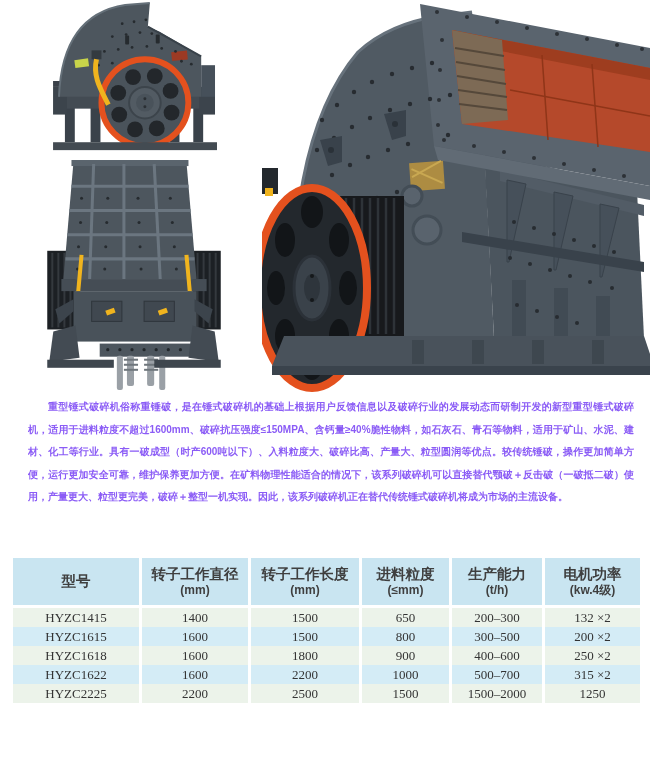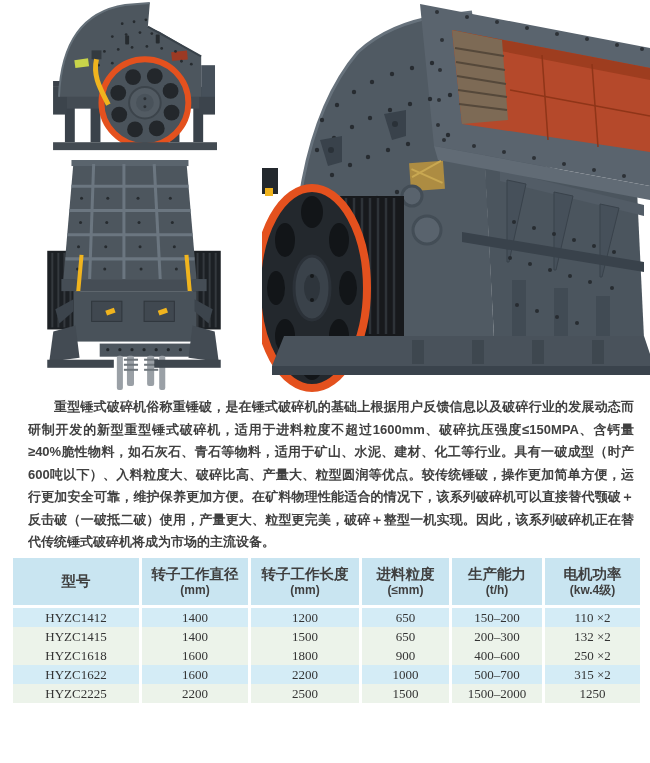--- a/index.html
+++ b/index.html
@@ -10,22 +10,22 @@
   }
   
   .photos{position:relative;width:650px;height:392px;background:#ffffff;}
   .photo{position:absolute;}
   .photo-a{left:50px;top:2px;width:174px;height:158px;}
   .photo-b{left:46px;top:158px;width:176px;height:234px;}
   .photo-c{left:262px;top:0;width:388px;height:392px;}
   
   .intro{
     margin:4px 16px 0 28px;height:158px;overflow:hidden;
-    font-size:13px;line-height:22.5px;font-weight:700;
-    color:#404040;text-align:justify;text-indent:2em;
+    font-size:10px;line-height:22.5px;font-weight:700;
+    color:#8b5cf6;text-align:justify;text-indent:2em;
   }
   
   table.spec{
     margin:4px 0 4px 13px;width:627px;border-collapse:separate;border-spacing:0;
     table-layout:fixed;
   }
   table.spec col:nth-child(1){width:126px}
   table.spec col:nth-child(2){width:109px}
   table.spec col:nth-child(3){width:111px}
   table.spec col:nth-child(4){width:90px}
@@ -408,36 +408,36 @@
           <div class="h-title">生产能力</div>
           <div class="h-sub">(t/h)</div>
         </th>
         <th>
           <div class="h-title">电机功率</div>
           <div class="h-sub">(kw.4级)</div>
         </th>
       </tr>
   </thead>
   <tbody id="spec-body">
-      <tr class="odd">
-        <td>HYZC1412</td>
-        <td>1400</td>
-        <td>1200</td>
-        <td>650</td>
-        <td>150–200</td>
-        <td>110 ×2</td>
-      </tr>
       <tr class="even">
         <td>HYZC1415</td>
         <td>1400</td>
         <td>1500</td>
         <td>650</td>
         <td>200–300</td>
         <td>132 ×2</td>
       </tr>
+      <tr class="odd">
+        <td>HYZC1615</td>
+        <td>1600</td>
+        <td>1500</td>
+        <td>800</td>
+        <td>300–500</td>
+        <td>200 ×2</td>
+      </tr>
       <tr class="even">
         <td>HYZC1618</td>
         <td>1600</td>
         <td>1800</td>
         <td>900</td>
         <td>400–600</td>
         <td>250 ×2</td>
       </tr>
       <tr class="odd">
         <td>HYZC1622</td>

